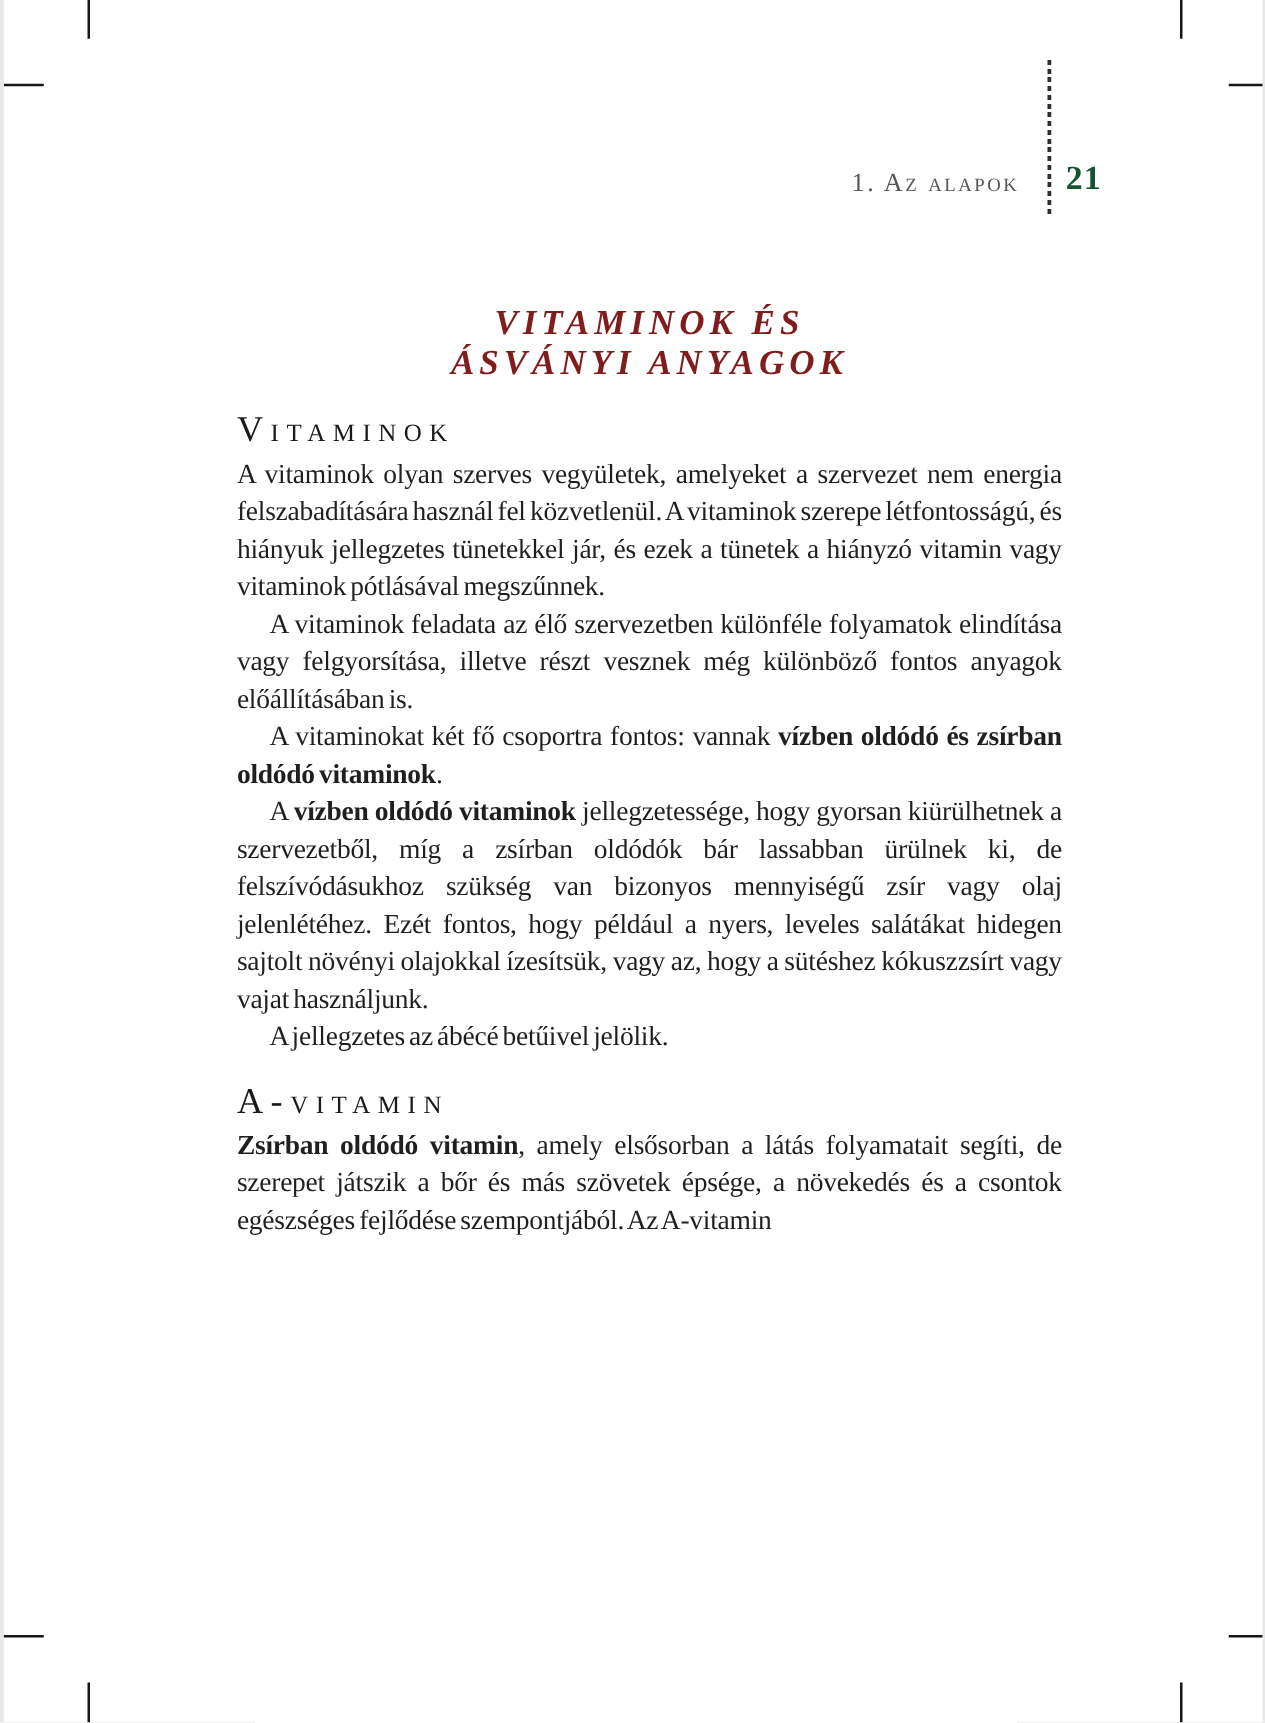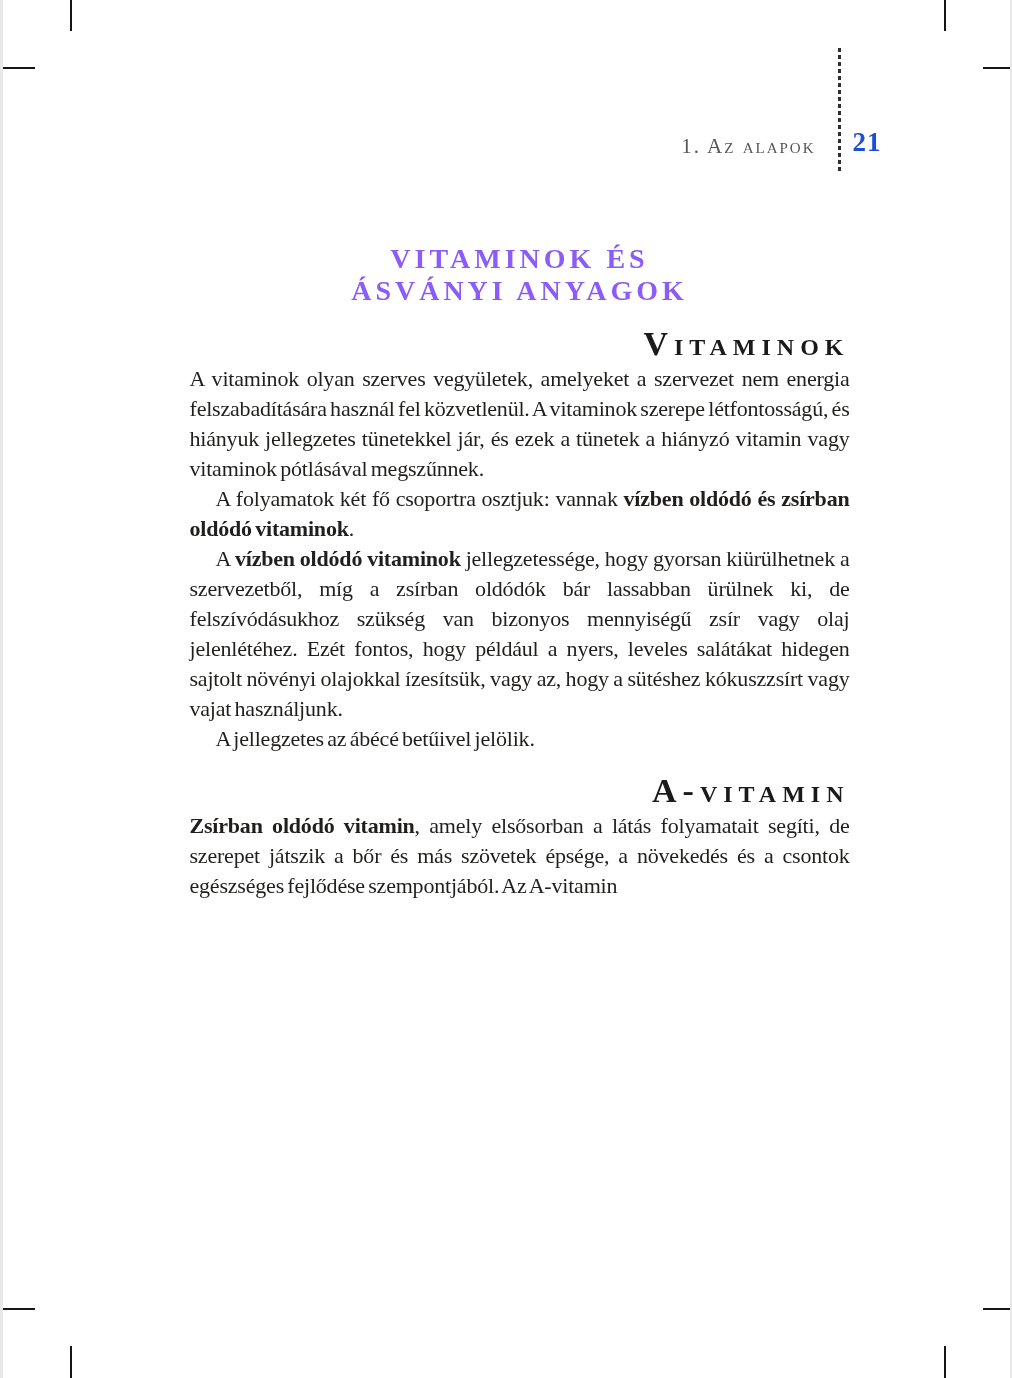--- a/index.html
+++ b/index.html
@@ -39,21 +39,21 @@
     left: 835px; top: 48px;
     width: 3px; height: 124px;
     background: repeating-linear-gradient(to bottom, #2e2e30 0 4px, transparent 4px 7px);
   }
   .page-number {
     position: absolute;
     left: 850px; top: 127px;
     font-size: 27px;
     font-weight: bold;
     letter-spacing: 1px;
-    color: #1d4ed8;
+    color: #14532d;
   }
 
   
   .content {
     position: absolute;
     left: 187px; top: 226px;
     width: 660px;
     font-size: 22px;
     line-height: 30px;
     text-align: justify;
@@ -66,33 +66,34 @@
   .content .bold { font-weight: bold; }
 
   .h-main {
     margin: 17px 0 1px 0;
     font-size: 28px;
     font-weight: bold;
     line-height: 32px;
     text-align: center;
     letter-spacing: 4px;
     word-spacing: 0;
-    color: #8b5cf6;
+    color: #7f1d1d;
     text-indent: 0;
+    font-style: italic;
   }
   .h-main .h-line { display: block; }
   .h-sub {
     margin: 20px 0 3px 0;
-    font-size: 34px;
-    font-weight: 700;
+    font-size: 29px;
+    font-weight: 400;
     line-height: 34px;
     font-variant: small-caps;
     letter-spacing: 6px;
     word-spacing: 2px;
-    text-align: right;
+    text-align: left;
     color: #1a1a1a;
     text-indent: 0;
   }
 </style>
 </head>
 <body>
 
 <div class="page">
 
   <div class="crop tl-v"></div>
@@ -108,20 +109,21 @@
   <div class="header-dotted-rule"></div>
   <span class="page-number">21</span>
 
   <main class="content" id="content">
       <h1 class="h-main">
         <span class="h-line">VITAMINOK ÉS</span>
         <span class="h-line">ÁSVÁNYI ANYAGOK</span>
       </h1>
       <h2 class="h-sub">Vitaminok</h2>
       <p class=""><span>A vitaminok olyan szerves vegyületek, amelyeket a szervezet nem energia felszabadítására használ fel közvetlenül. A vitaminok szerepe létfontosságú, és hiányuk jellegzetes tünetekkel jár, és ezek a tünetek a hiányzó vitamin vagy vitaminok pótlásával megszűnnek.</span></p>
-      <p class="indent"><span>A folyamatok két fő csoportra osztjuk: vannak </span><span class="bold">vízben oldódó és zsírban oldódó vitaminok</span><span>.</span></p>
+      <p class="indent"><span>A vitaminok feladata az élő szervezetben különféle folyamatok elindítása vagy felgyorsítása, illetve részt vesznek még különböző fontos anyagok előállításában is.</span></p>
+      <p class="indent"><span>A vitaminokat két fő csoportra fontos: vannak </span><span class="bold">vízben oldódó és zsírban oldódó vitaminok</span><span>.</span></p>
       <p class="indent"><span>A </span><span class="bold">vízben oldódó vitaminok</span><span> jellegzetessége, hogy gyorsan kiürülhetnek a szervezetből, míg a zsírban oldódók bár lassabban ürülnek ki, de felszívódásukhoz szükség van bizonyos mennyiségű zsír vagy olaj jelenlétéhez. Ezét fontos, hogy például a nyers, leveles salátákat hidegen sajtolt növényi olajokkal ízesítsük, vagy az, hogy a sütéshez kókuszzsírt vagy vajat használjunk.</span></p>
       <p class="indent"><span>A jellegzetes az ábécé betűivel jelölik.</span></p>
       <h2 class="h-sub">A-vitamin</h2>
       <p class=""><span class="bold">Zsírban oldódó vitamin</span><span>, amely elsősorban a látás folyamatait segíti, de szerepet játszik a bőr és más szövetek épsége, a növekedés és a csontok egészséges fejlődése szempontjából. Az A-vitamin</span></p>
     </main>
 
 </div>
 
 </body></html>

